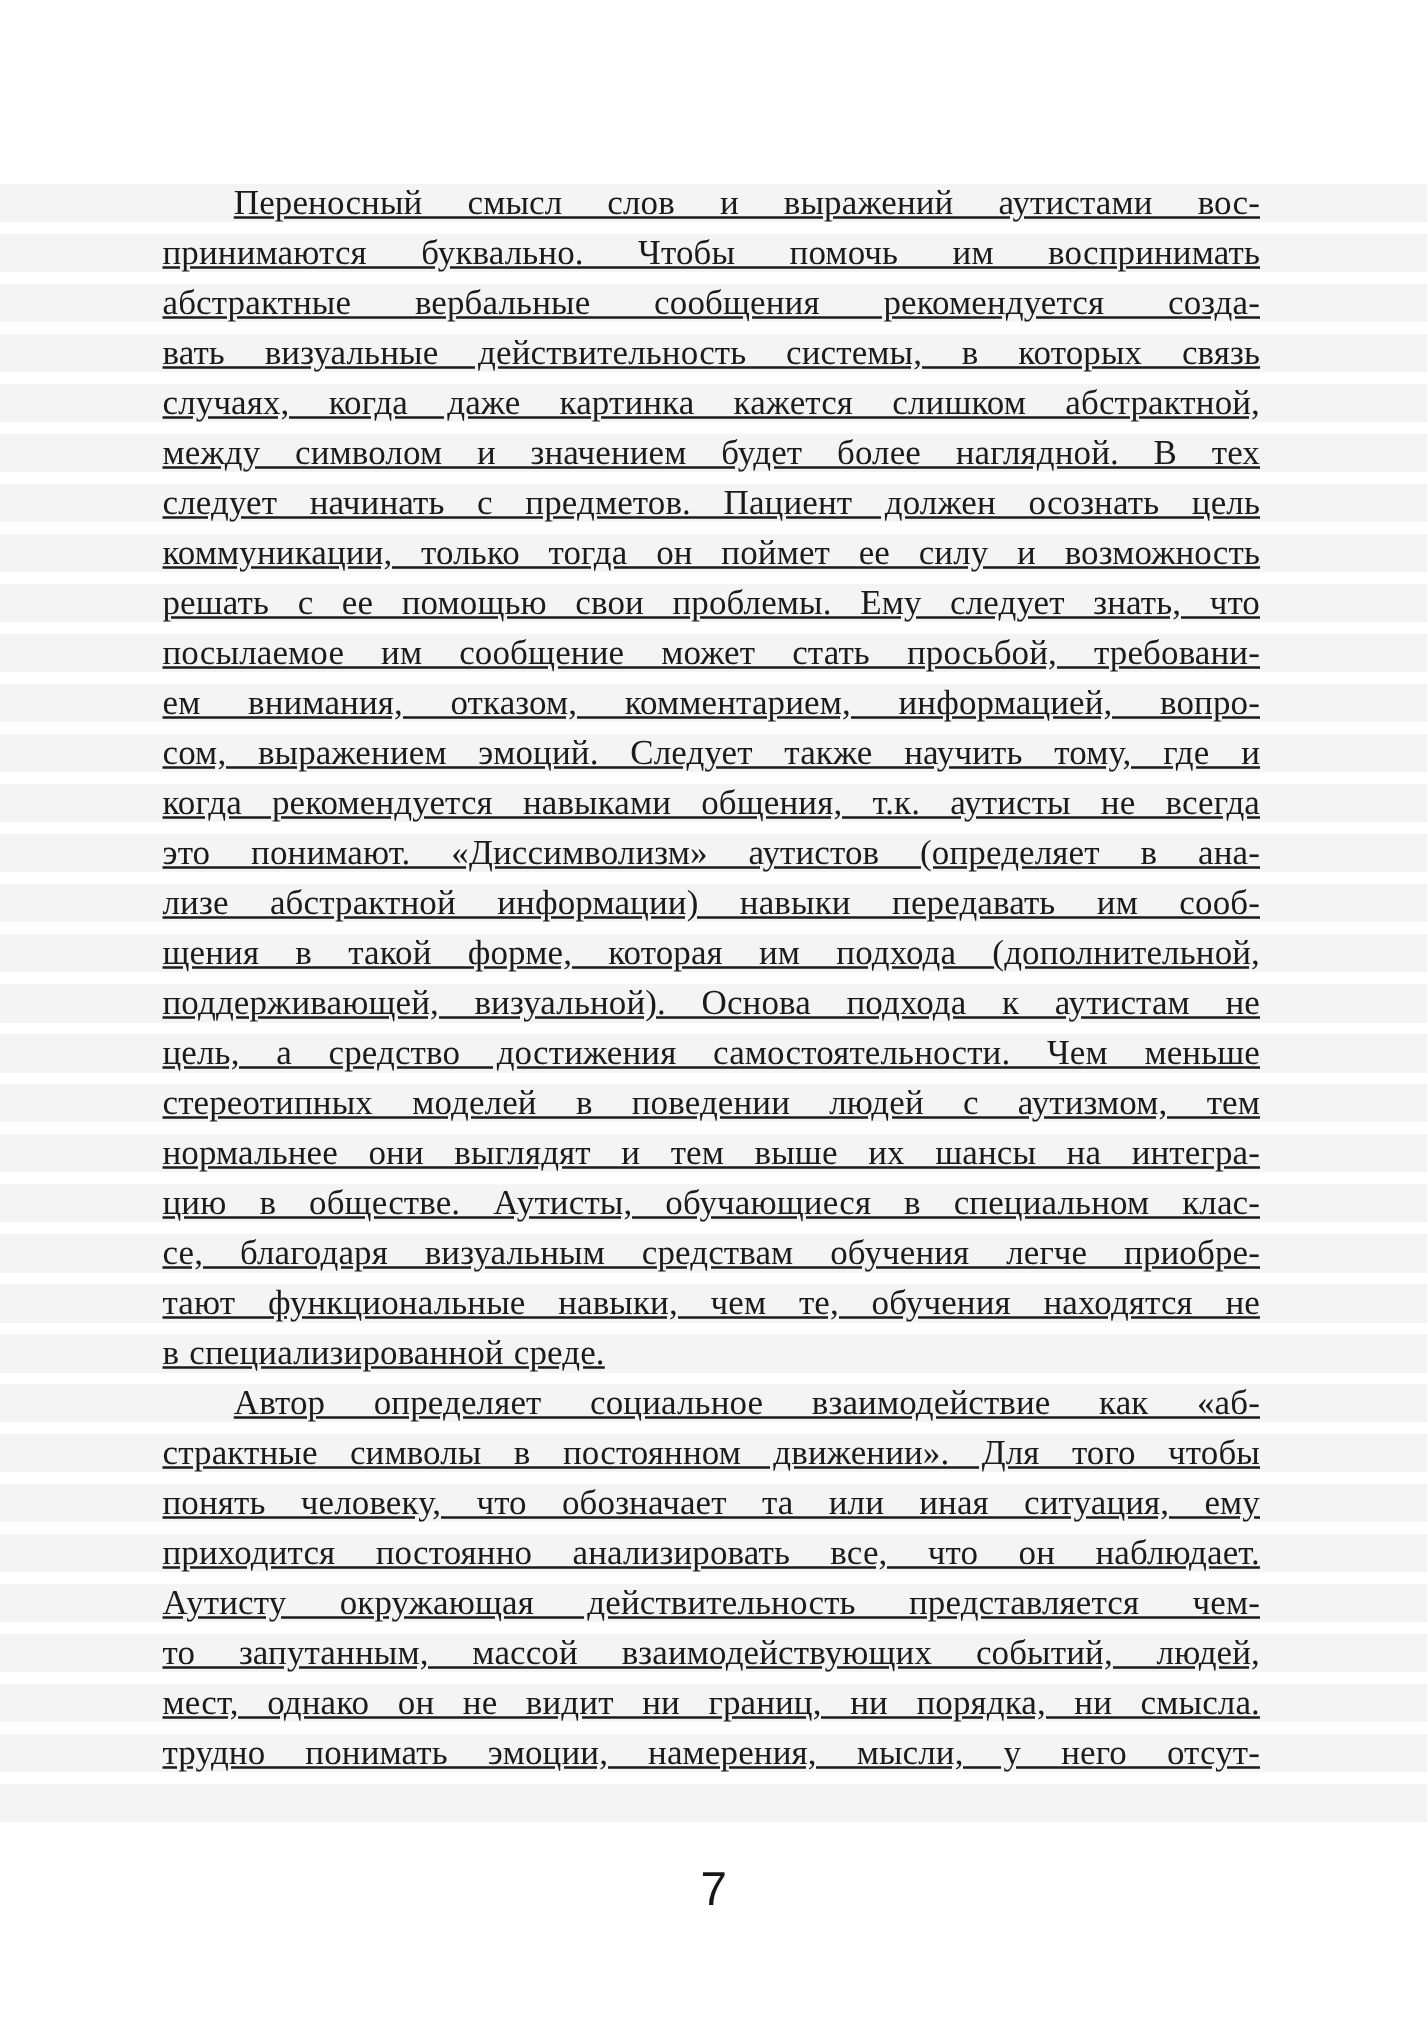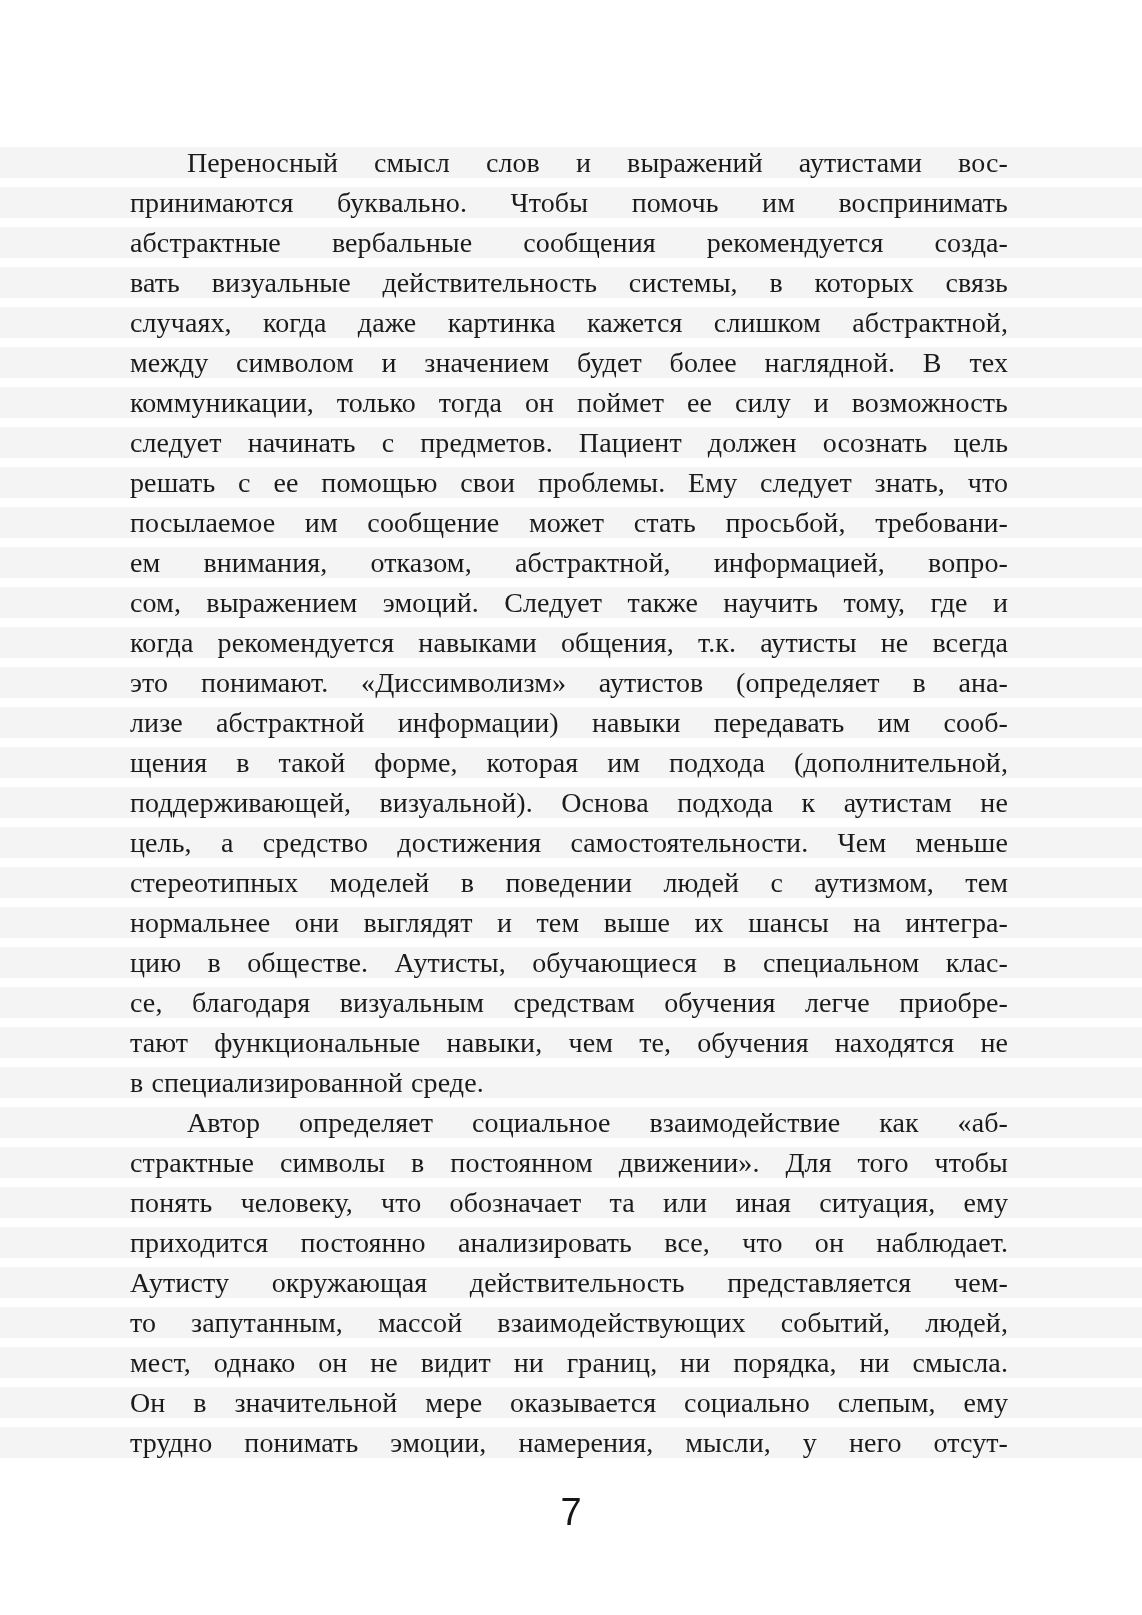--- a/index.html
+++ b/index.html
@@ -44,20 +44,21 @@
   }
   .line {
     font-size: 28px;
     line-height: 40px;
     height: 40px;
     text-align: justify;
     text-align-last: justify;
     text-justify: inter-word;
     letter-spacing: 0.1px;
     word-spacing: 1px;
+    text-decoration: underline;
   }
   .line.indent {
     text-indent: 57px;
   }
   .line.flush-left {
     text-align: center;
     text-align-last: left;
   }
   .page-number {
     position: absolute;
@@ -78,25 +79,25 @@
   <div class="scan-stripes"></div>
 
   <div class="text-block">
     <div class="paragraph">
         <div class="line indent">Переносный смысл слов и выражений аутистами вос-</div>
         <div class="line">принимаются буквально. Чтобы помочь им воспринимать</div>
         <div class="line">абстрактные вербальные сообщения рекомендуется созда-</div>
         <div class="line">вать визуальные действительность системы, в которых связь</div>
         <div class="line">случаях, когда даже картинка кажется слишком абстрактной,</div>
         <div class="line">между символом и значением будет более наглядной. В тех</div>
+        <div class="line">следует начинать с предметов. Пациент должен осознать цель</div>
         <div class="line">коммуникации, только тогда он поймет ее силу и возможность</div>
-        <div class="line">следует начинать с предметов. Пациент должен осознать цель</div>
         <div class="line">решать с ее помощью свои проблемы. Ему следует знать, что</div>
         <div class="line">посылаемое им сообщение может стать просьбой, требовани-</div>
-        <div class="line">ем внимания, отказом, абстрактной, информацией, вопро-</div>
+        <div class="line">ем внимания, отказом, комментарием, информацией, вопро-</div>
         <div class="line">сом, выражением эмоций. Следует также научить тому, где и</div>
         <div class="line">когда рекомендуется навыками общения, т.к. аутисты не всегда</div>
         <div class="line">это понимают. «Диссимволизм» аутистов (определяет в ана-</div>
         <div class="line">лизе абстрактной информации) навыки передавать им сооб-</div>
         <div class="line">щения в такой форме, которая им подхода (дополнительной,</div>
         <div class="line">поддерживающей, визуальной). Основа подхода к аутистам не</div>
         <div class="line">цель, а средство достижения самостоятельности. Чем меньше</div>
         <div class="line">стереотипных моделей в поведении людей с аутизмом, тем</div>
         <div class="line">нормальнее они выглядят и тем выше их шансы на интегра-</div>
         <div class="line">цию в обществе. Аутисты, обучающиеся в специальном клас-</div>
@@ -105,19 +106,18 @@
         <div class="line flush-left">в специализированной среде.</div>
       </div>
     <div class="paragraph">
         <div class="line indent">Автор определяет социальное взаимодействие как «аб-</div>
         <div class="line">страктные символы в постоянном движении». Для того чтобы</div>
         <div class="line">понять человеку, что обозначает та или иная ситуация, ему</div>
         <div class="line">приходится постоянно анализировать все, что он наблюдает.</div>
         <div class="line">Аутисту окружающая действительность представляется чем-</div>
         <div class="line">то запутанным, массой взаимодействующих событий, людей,</div>
         <div class="line">мест, однако он не видит ни границ, ни порядка, ни смысла.</div>
-        <div class="line">Он в значительной мере оказывается социально слепым, ему</div>
         <div class="line">трудно понимать эмоции, намерения, мысли, у него отсут-</div>
       </div>
   </div>
 
   <div class="page-number">7</div>
 </div>
 
 </body></html>

